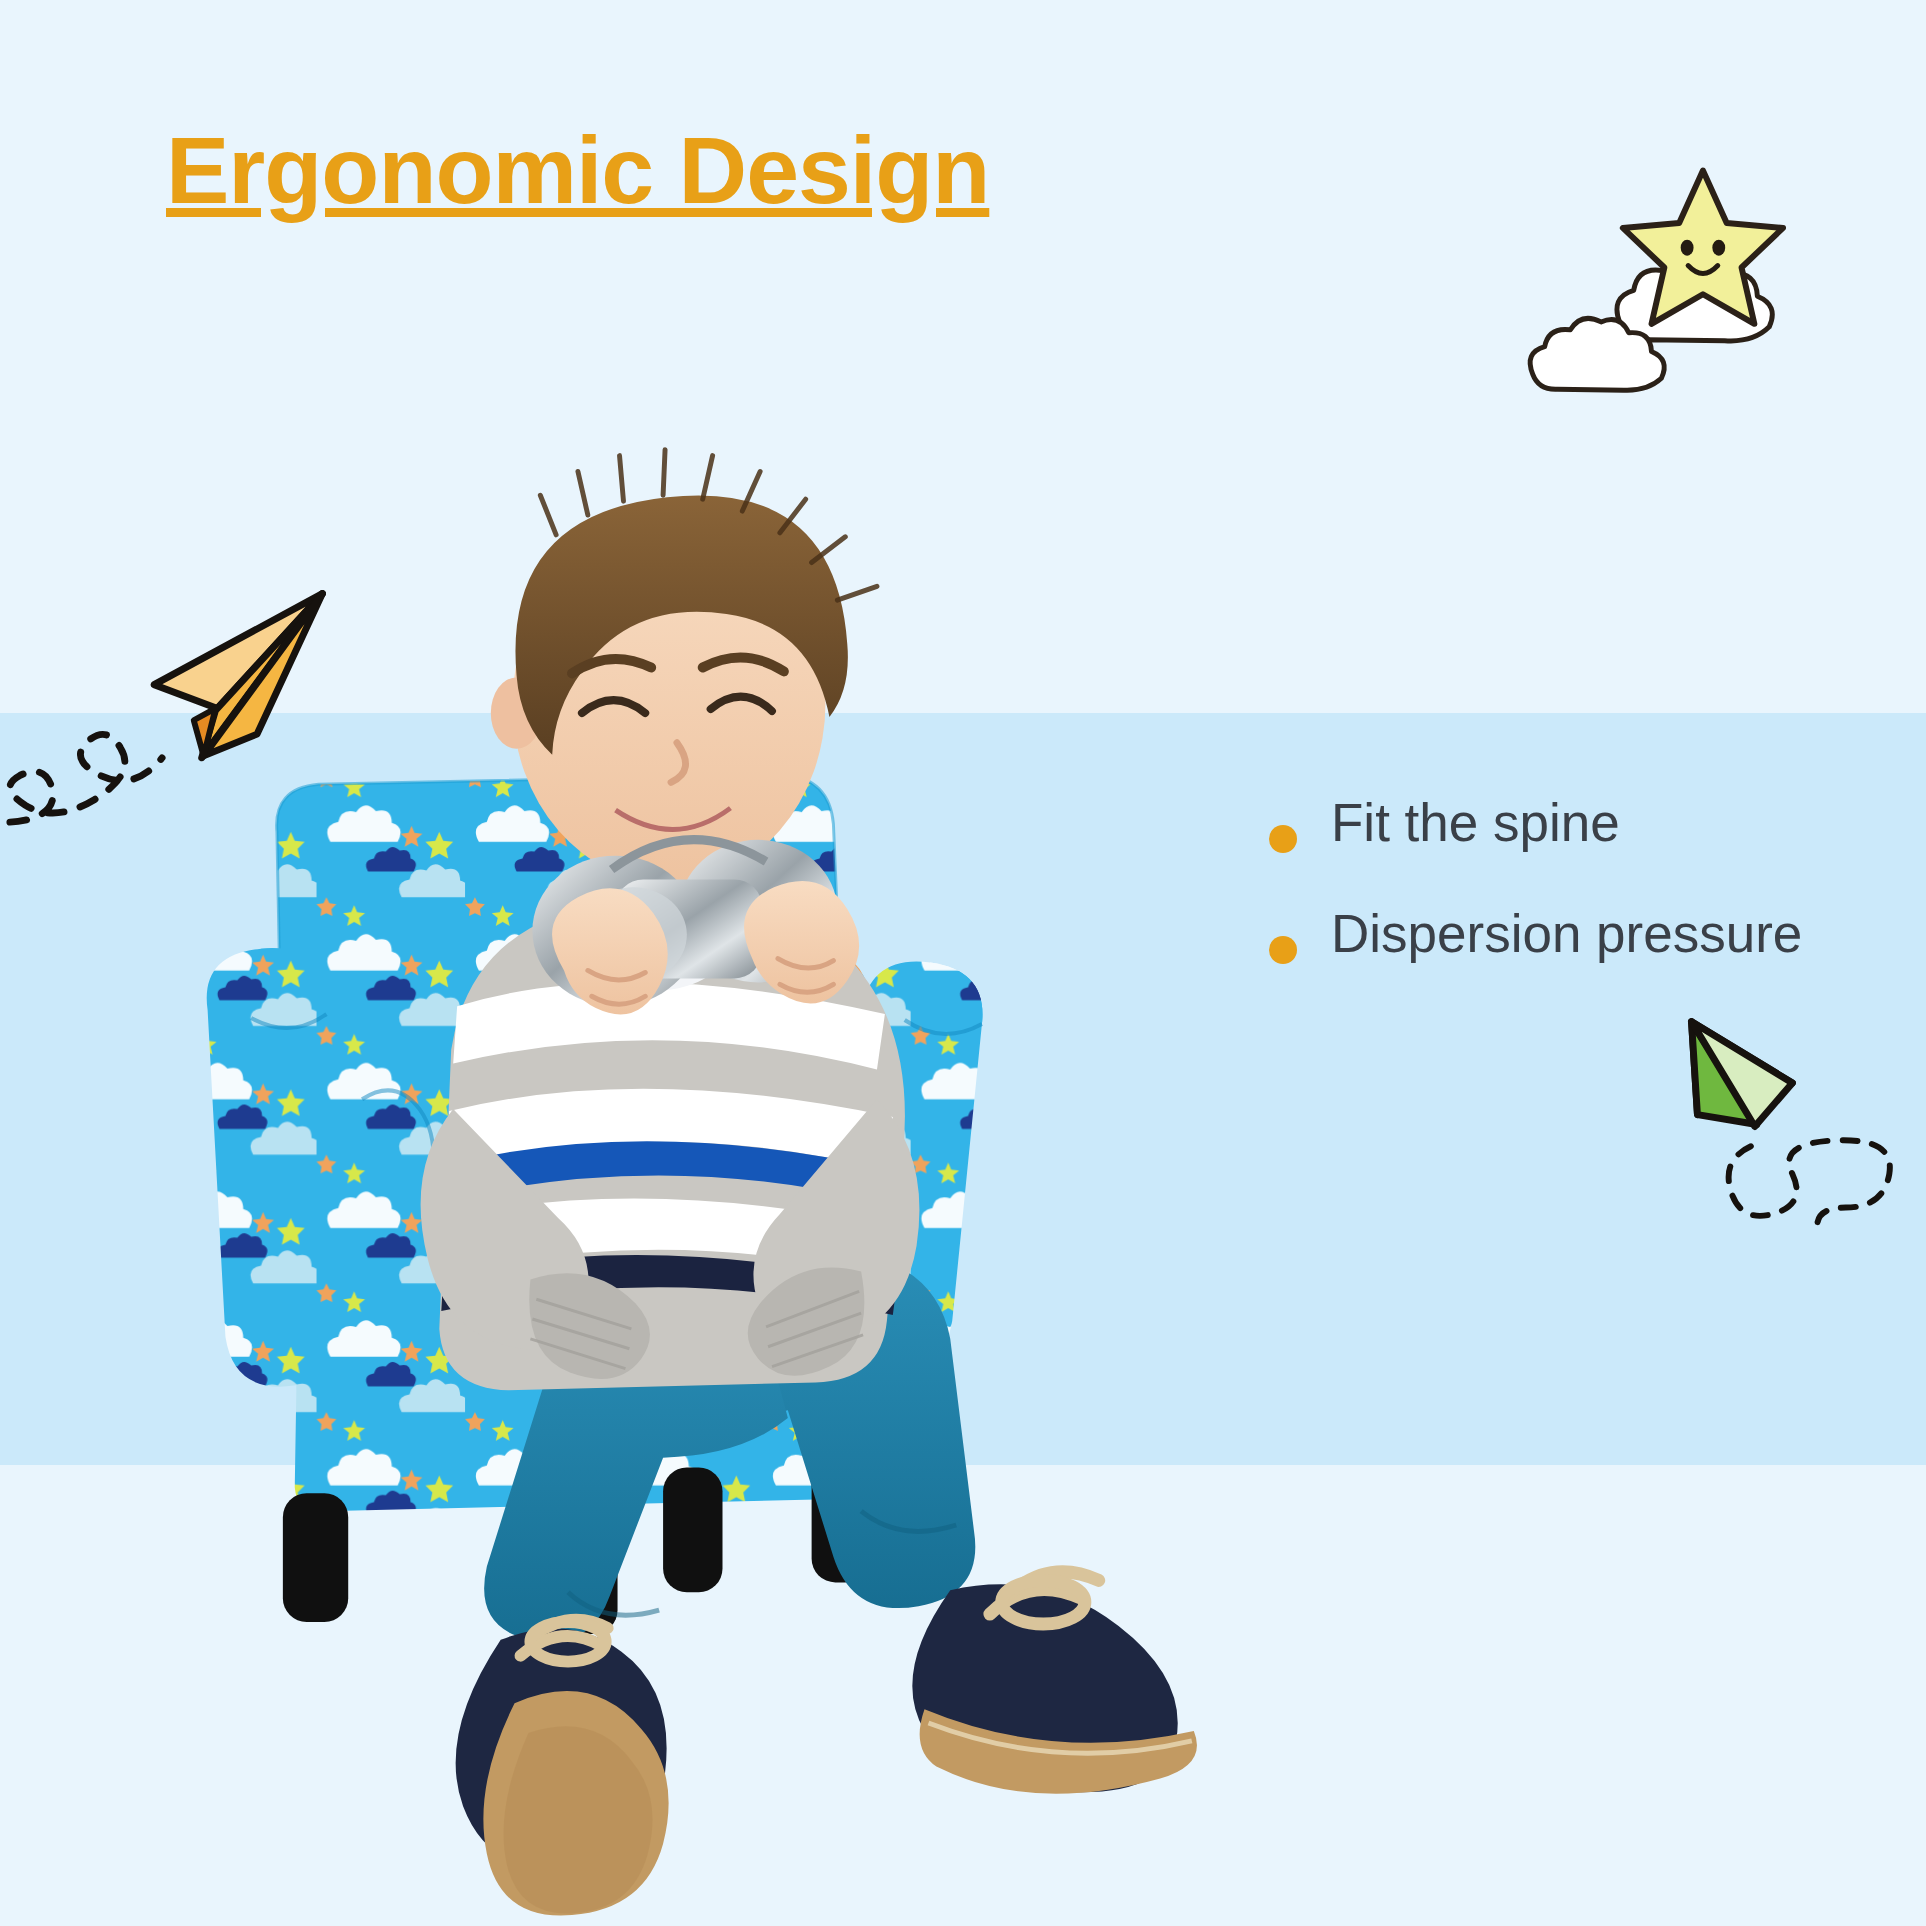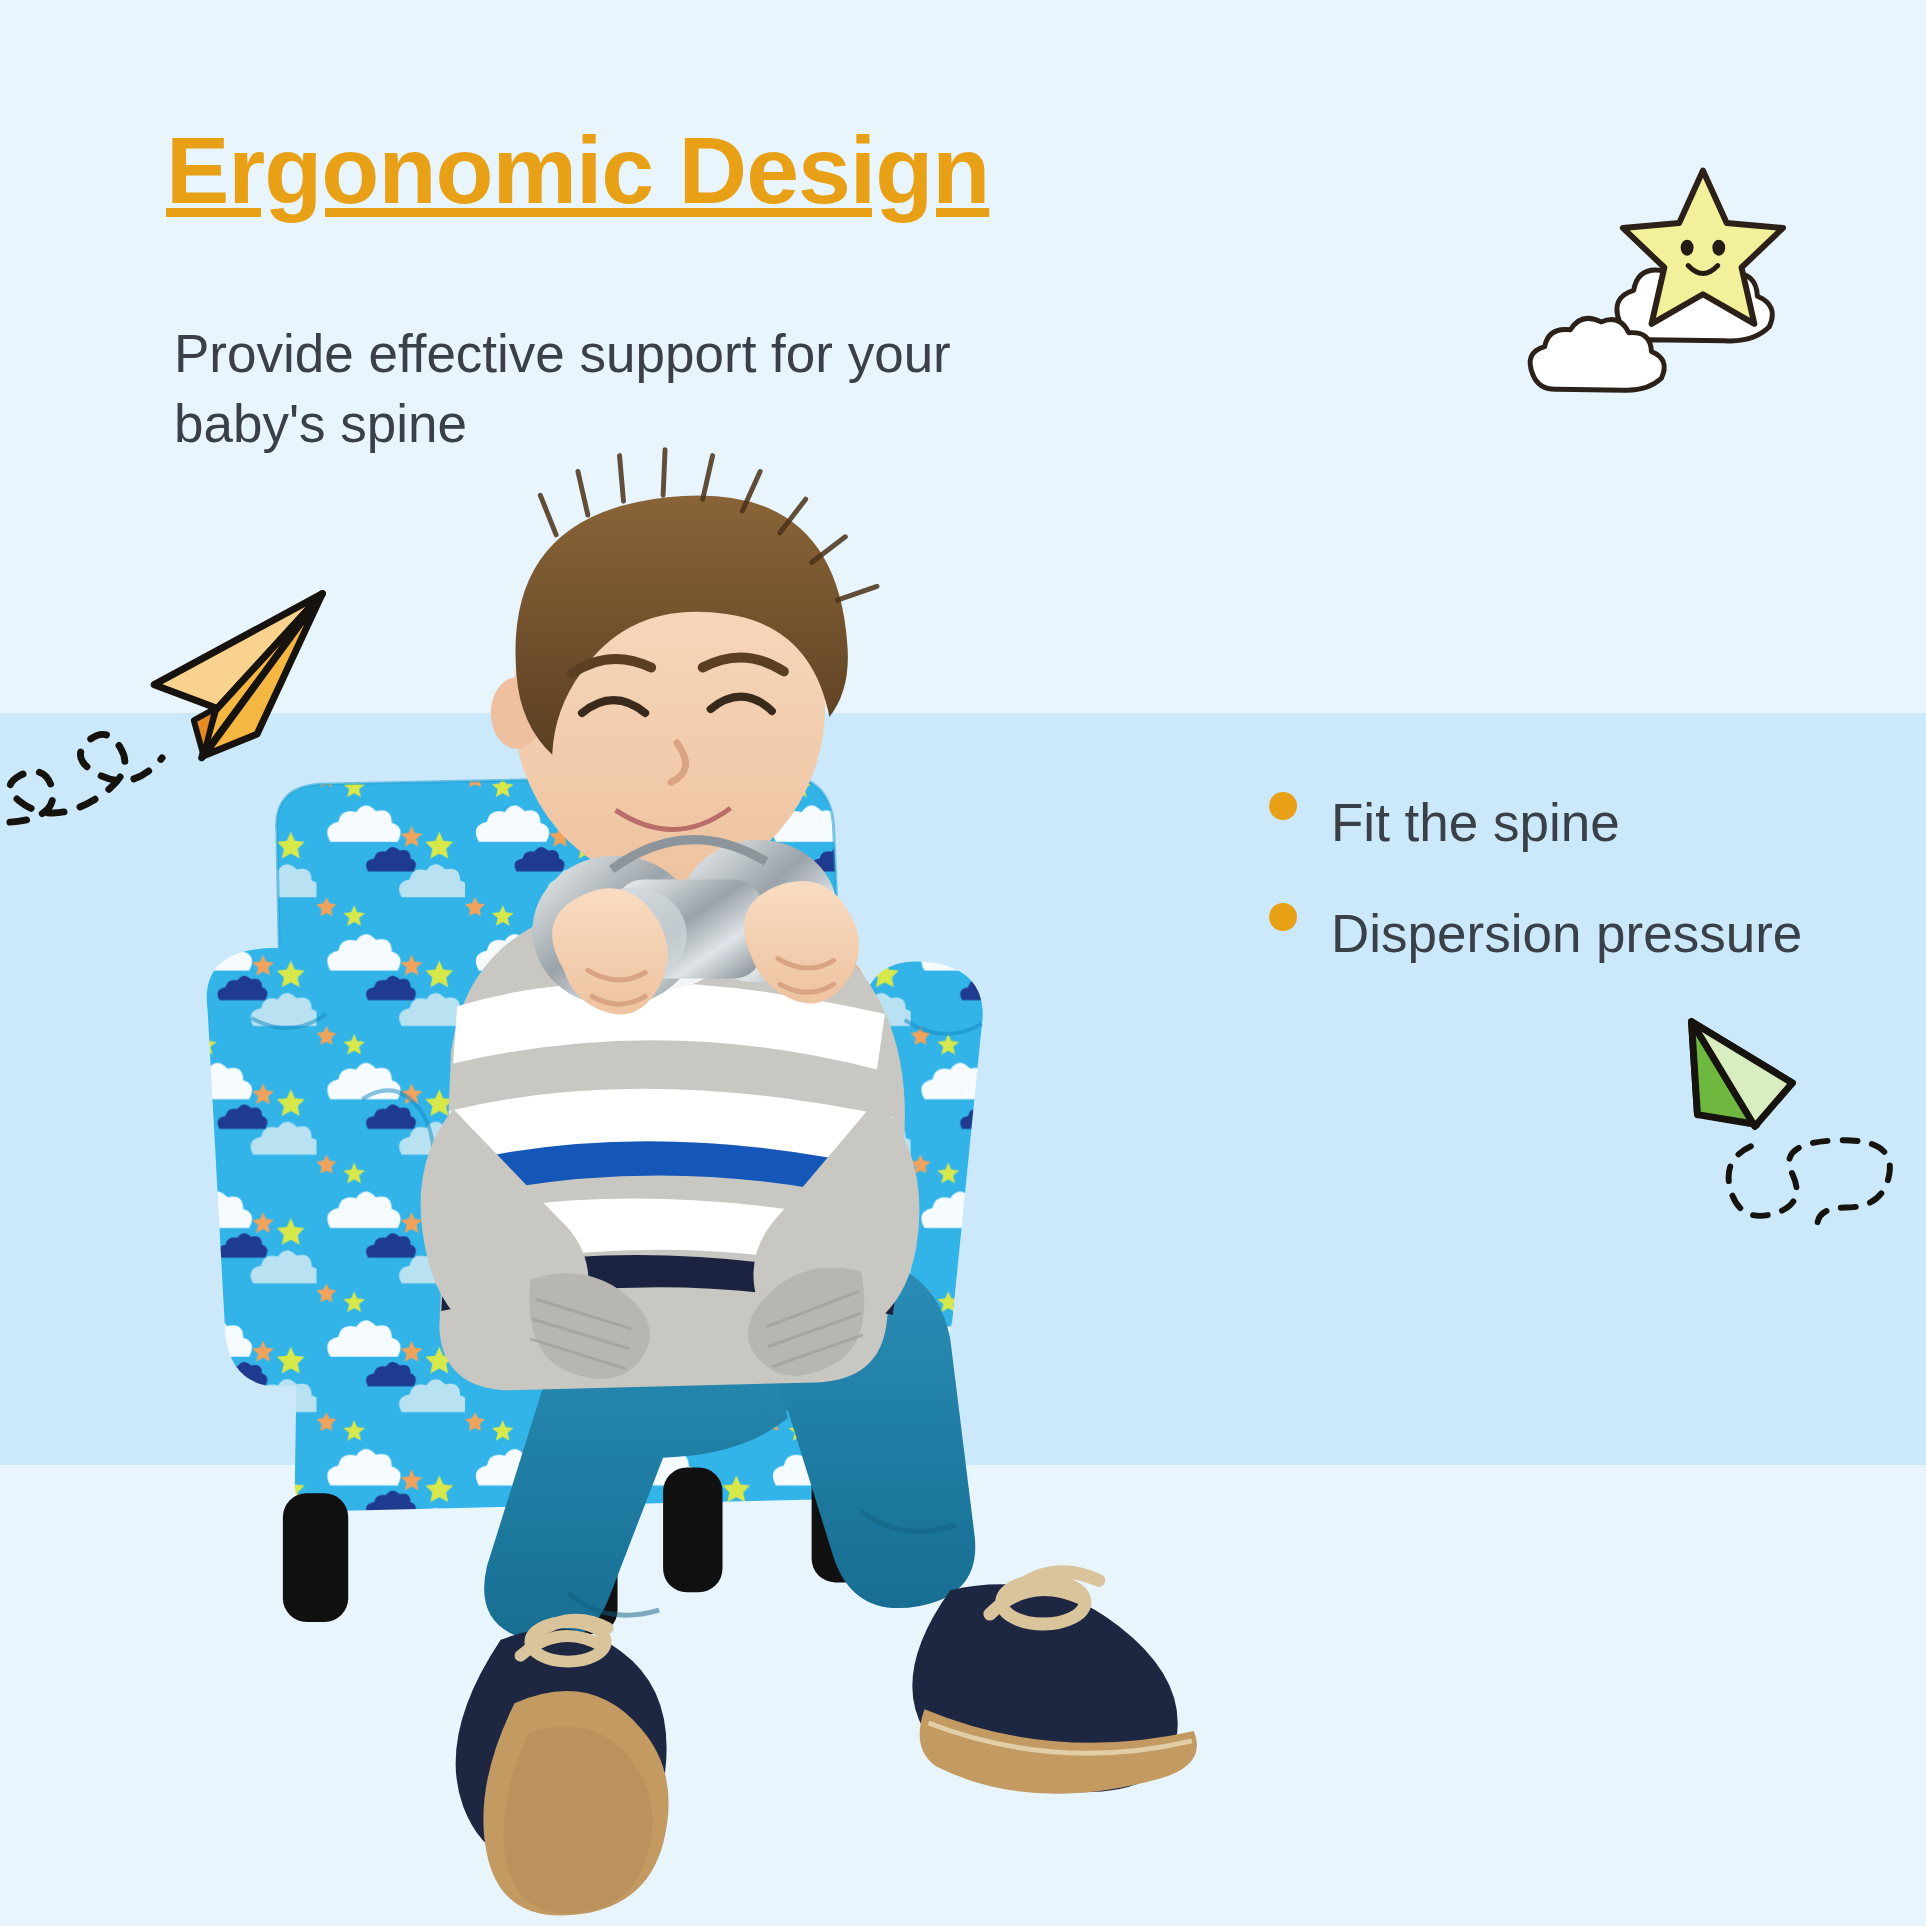--- a/index.html
+++ b/index.html
@@ -21,21 +21,21 @@
     color:#e8a017;line-height:1.05;white-space:nowrap;text-decoration:underline;
   }
   #subtitle{
     position:absolute;left:174px;top:319px;
     font-size:53px;font-weight:300;color:#3a4048;
     line-height:1.32;max-width:832px;
   }
 
   
   #bullets{position:absolute;left:1269px;top:792px;width:634px;}
-  .bullet-row{display:flex;align-items:flex-start;margin-bottom:50px;}
+  .bullet-row{display:flex;align-items:flex-end;margin-bottom:50px;}
   .bullet-dot{
     width:28px;height:28px;border-radius:50%;
     background:#e8a017;flex:0 0 28px;margin-right:34px;
   }
   .bullet-text{font-size:53px;font-weight:300;color:#3a4048;white-space:nowrap;}
 
   
   .deco{position:absolute;}
   #star-cloud{left:1505px;top:129px;width:386px;height:277px;}
   #plane-orange{left:-40px;top:554px;width:416px;height:287px;}
@@ -48,21 +48,20 @@
 </head>
 <body>
 
 <div id="page">
 
   <div class="band" id="band-top"></div>
   <div class="band" id="band-mid"></div>
   <div class="band" id="band-bot"></div>
 
   <div id="title">Ergonomic Design</div>
-  <div id="subtitle">Provide effective support for your baby's spine</div>
 
   <div id="bullets">
     <div class="bullet-row">
       <span class="bullet-dot"></span>
       <span class="bullet-text">Fit the spine</span>
     </div>
     <div class="bullet-row">
       <span class="bullet-dot"></span>
       <span class="bullet-text">Dispersion pressure</span>
     </div>

